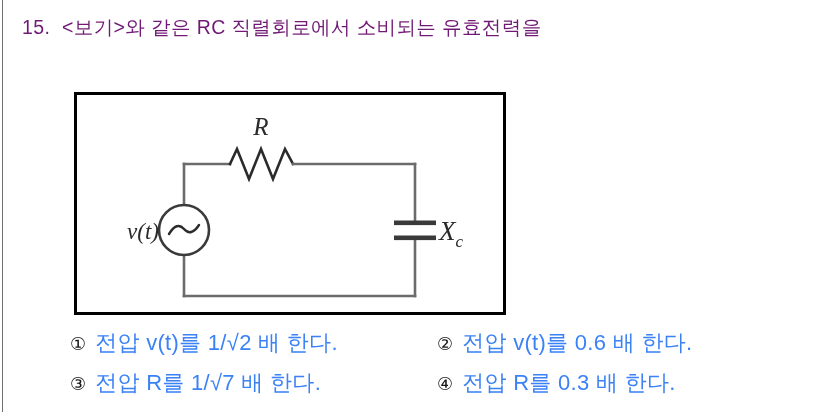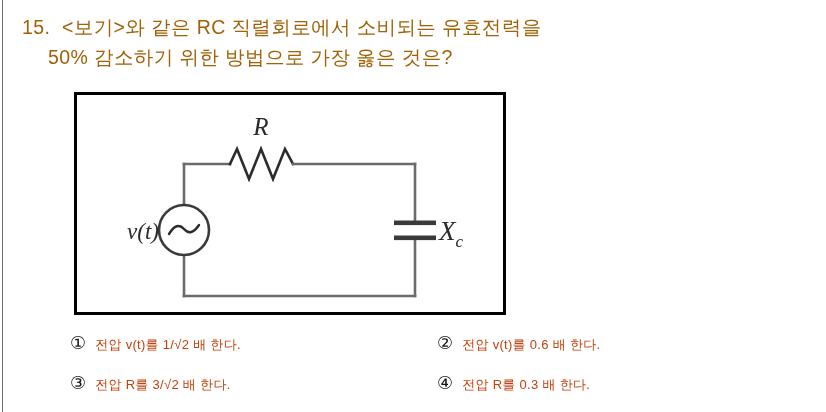--- a/index.html
+++ b/index.html
@@ -33,21 +33,21 @@
     left: 22px;
     top: 12px;
     width: 790px;
   }
   .q-line {
     display: block;
     font-size: 19.5px;
     line-height: 30px;
     letter-spacing: 0.4px;
     white-space: pre;
-    color: #a16207;
+    color: #701a75;
   }
   .q-line-2 { padding-left: 26px; }
 
   
   .figure-box {
     position: absolute;
     left: 74px;
     top: 92px;
     width: 432px;
     height: 223px;
@@ -79,34 +79,33 @@
   .option.col-left  { left: 70px; }
   .option.col-right { left: 437px; }
 
   .opt-marker {
     font-size: 18px;
     line-height: 26px;
     margin-right: 9px;
     color: #171717;
   }
   .opt-text {
-    font-size: 13px;
+    font-size: 22px;
     line-height: 26px;
     letter-spacing: 0.3px;
-    color: #c2410c;
+    color: #3b82f6;
   }
 </style>
 </head>
 <body>
 
 <div class="page-left-rule"></div>
 
 <div class="question">
   <span class="q-line q-line-1">15.  &lt;보기&gt;와 같은 RC 직렬회로에서 소비되는 유효전력을</span>
-  <span class="q-line q-line-2">50% 감소하기 위한 방법으로 가장 옳은 것은?</span>
 </div>
 
 <div class="figure-box">
   <svg width="426" height="217" viewBox="0 0 426 217">
     <g stroke="#6b6b6b" stroke-width="2.6" fill="none" stroke-linecap="square">
 
       <path d="M 107 69 L 153 69"></path>
 
       <path d="M 153 69 L 160 54 L 172 84 L 184 54 L 196 84 L 208 54 L 216 69" stroke="#2b2b2b" stroke-width="2.6" stroke-linejoin="miter"></path>
 
@@ -148,21 +147,21 @@
     </div>
     <div class="option col-right">
       <span class="opt-marker">②</span>
       <span class="opt-text">전압 v(t)를 0.6 배 한다.</span>
     </div>
   </div>
 
   <div class="option-row">
     <div class="option col-left">
       <span class="opt-marker">③</span>
-      <span class="opt-text">전압 R를 3/√2 배 한다.</span>
+      <span class="opt-text">전압 R를 1/√7 배 한다.</span>
     </div>
     <div class="option col-right">
       <span class="opt-marker">④</span>
       <span class="opt-text">전압 R를 0.3 배 한다.</span>
     </div>
   </div>
 
 </div>
 
 </body></html>

